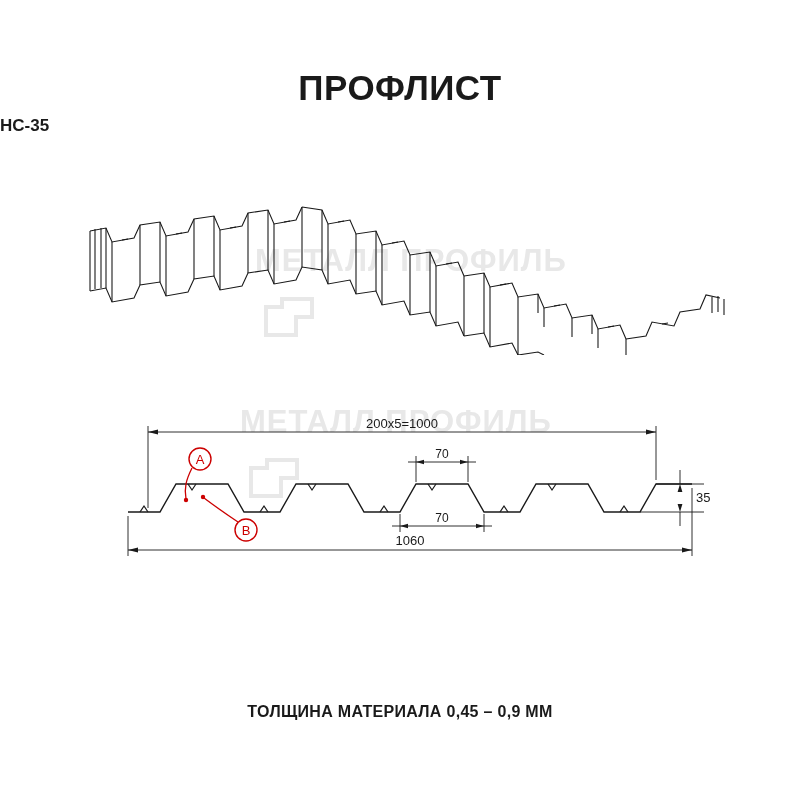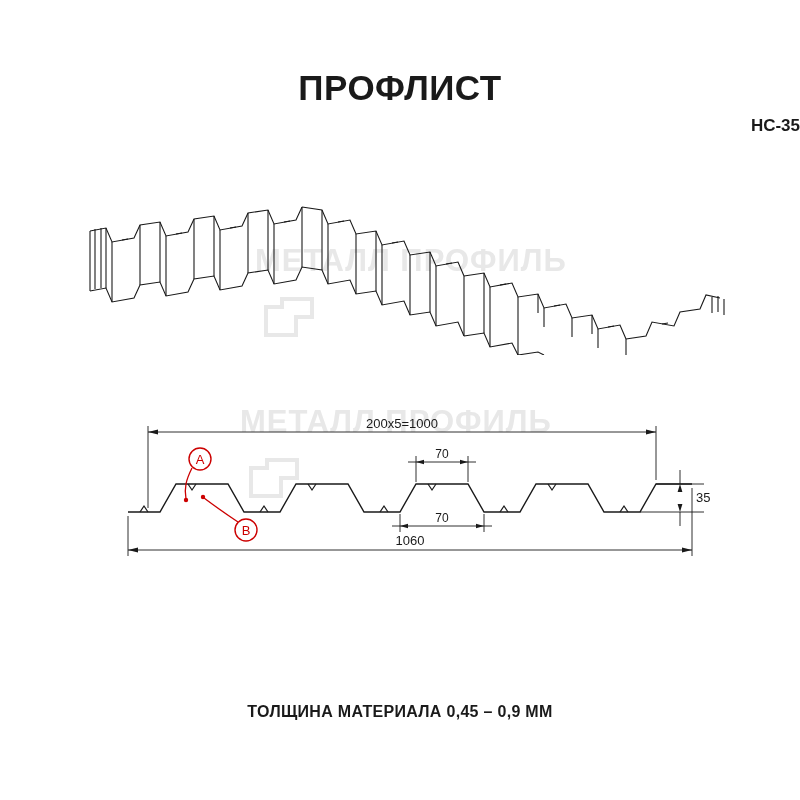--- a/index.html
+++ b/index.html
@@ -30,21 +30,21 @@
     font-size: 35px;
     font-weight: bold;
     letter-spacing: 0.5px;
     color: #1a1a1a;
   }
   .subtitle {
     position: absolute;
     top: 116px;
     left: 0;
     width: 800px;
-    text-align: right;
+    text-align: left;
     font-size: 17px;
     font-weight: bold;
     color: #1a1a1a;
   }
 
   
   .iso-wrap {
     position: absolute;
     top: 195px;
     left: 60px;

